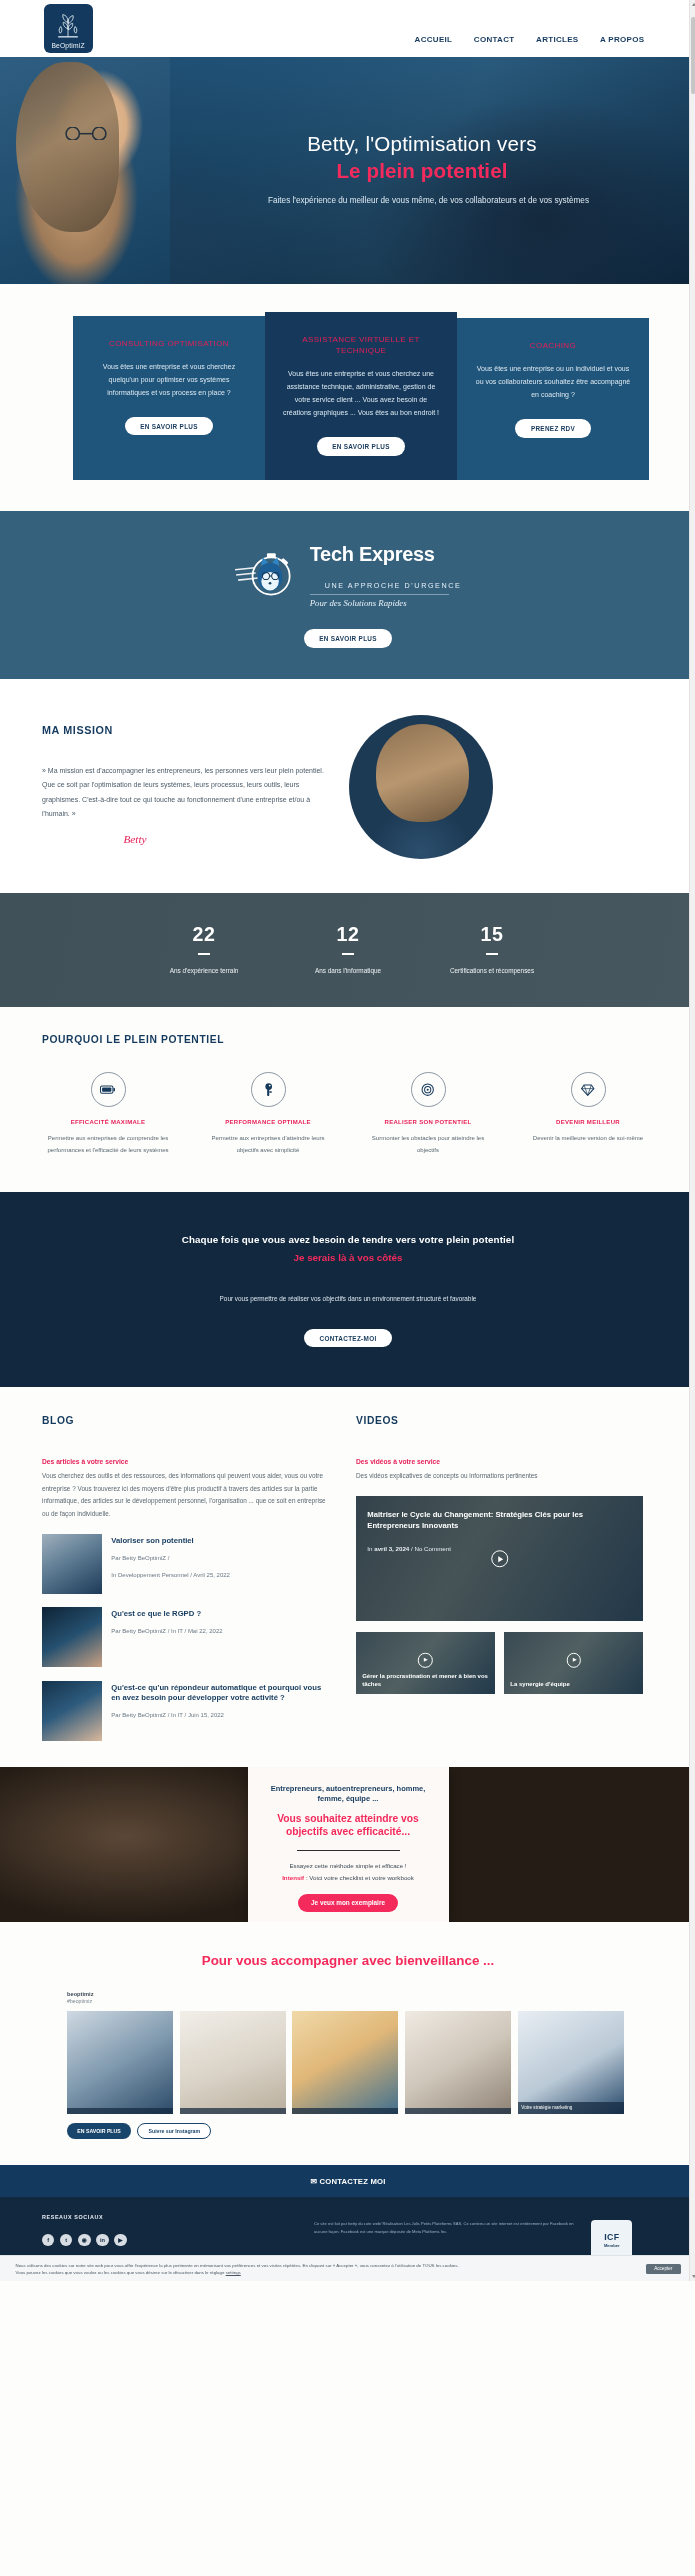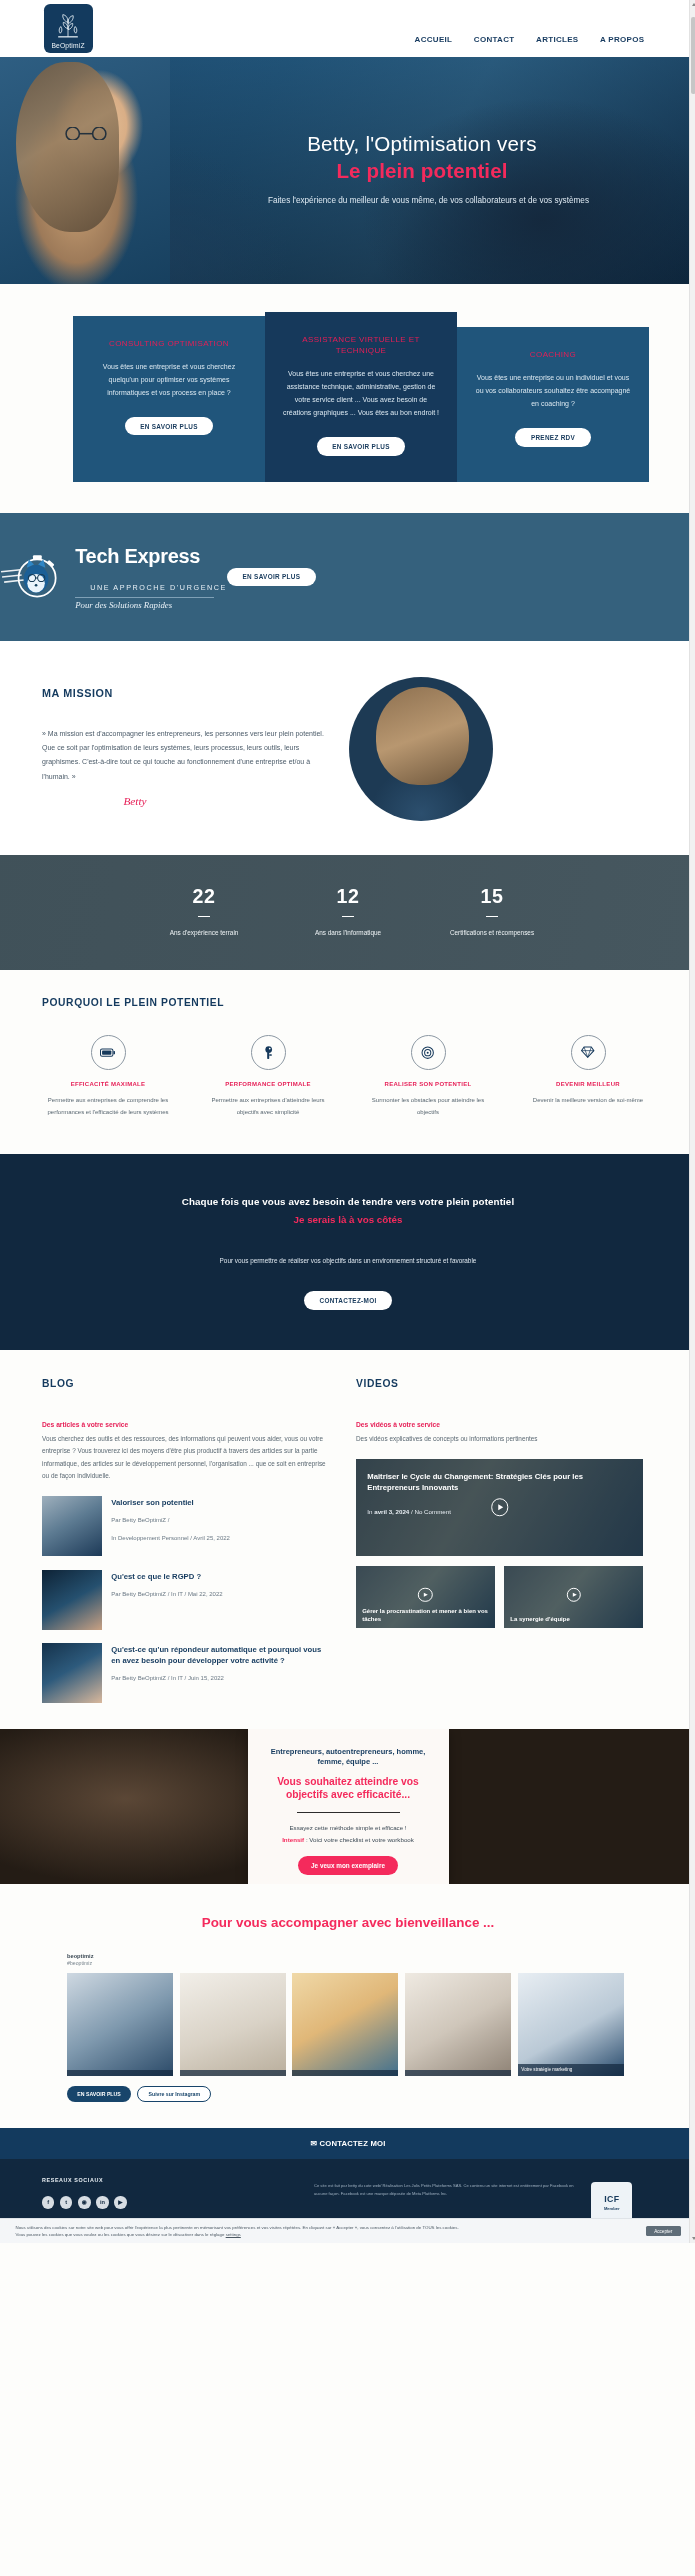--- a/index.html
+++ b/index.html
@@ -82,37 +82,37 @@
     background:#fdfdfb; padding:28px 0 31px; display:flex; justify-content:center;
     gap:0; align-items:flex-start;
   }
   .svc-wrap{ width:602px; display:flex; justify-content:flex-end; }
   .svc{
     width:192px; padding:23px 15.5px 24px; text-align:center; color:#dce9f2;
     display:flex; flex-direction:column; align-items:center;
   }
   .svc.a{ background:#20557b; min-height:155px; margin-top:3.6px; }
   .svc.b{ background:#16395b; min-height:161px; }
-  .svc.c{ background:#20557b; min-height:155px; margin-top:15px; }
+  .svc.c{ background:#20557b; min-height:155px; margin-top:6px; }
   .svc h3{
     color:#e61e56; font-weight:400; font-size:8px; letter-spacing:0.4px;
     line-height:1.35; margin-bottom:11.3px; text-transform:uppercase;
   }
   .svc p{ font-size:7px; line-height:1.85; color:#dbe8f1; }
   .pill{
     margin-top:auto; background:#ffffff; color:#16395b; border:none;
     border-radius:15.5px; padding:5.7px 15.5px; font-size:6.4px; font-weight:700;
     letter-spacing:0.3px; cursor:pointer; font-family:inherit;
   }
   .svc .pill{ margin-top:17.5px; }
 
   
   .tech{
     background:#35617d; padding:33px 0 31px; text-align:center;
-    display:flex; flex-direction:row; align-items:flex-start;
+    display:flex; flex-direction:column; align-items:center;
   }
   .tech-logo{ display:flex; align-items:center; gap:8.2px; }
   .tech-mark{ position:relative; width:67px; height:62px; }
   .tech-name{ text-align:left; }
   .tech-name .t1{ color:#fff; font-size:20px; font-weight:700; letter-spacing:-0.3px; line-height:1; }
   .tech-name .t2{ color:#e8f0f6; font-size:7.2px; letter-spacing:1.6px; margin-top:17px;padding-left:15px; }
   .tech-rule{ width:139px; height:0.5px; background:#7fa0b6; margin:4.6px 0 3.1px; }
   .tech-name .t3{ color:#eaf2f8; font-size:8.8px; font-style:italic; font-family:"Liberation Serif", serif; }
   .tech .pill{ margin-top:21.6px; }
 
@@ -189,21 +189,21 @@
   .post{ display:flex; gap:9.3px; margin-top:13.4px; align-items:flex-start; }
   .thumb{ width:60px; height:60px; flex:none; background:#8fa5b4; }
   .thumb.t1{ background:linear-gradient(150deg,#9fb0bd,#5d7b92 45%,#1d3a58); }
   .thumb.t2{ background:linear-gradient(150deg,#15324b,#2d5a7c 45%,#d9b89c); }
   .thumb.t3{ background:linear-gradient(150deg,#0e2336,#25506f 50%,#c9a183); }
   .post .info{ padding-top:2.1px; }
   .post .title{ font-size:7.7px; font-weight:700; color:#143a5e; line-height:1.4; }
   .post .meta{ font-size:6px; color:#6b7985; margin-top:6.2px; line-height:1.9; }
 
   .video-big{
-    margin-top:13.4px; height:97px; position:relative; overflow:hidden;
+    margin-top:13.4px; height:125px; position:relative; overflow:hidden;
     background:linear-gradient(120deg,#4b5d63,#6c7a76 40%,#2e4a5e);
   }
   .video-big .shade{ position:absolute; inset:0; background:rgba(18,32,44,.42); }
   .video-big .vtitle{
     position:absolute; left:11.3px; top:13.4px; right:17.5px; color:#fff;
     font-size:7.7px; font-weight:700; line-height:1.42;
   }
   .video-big .vmeta{ position:absolute; left:11.3px; top:49px; color:#e8eef3; font-size:6.2px; }
   .video-big .vmeta b{ font-weight:700; }
   .play{

